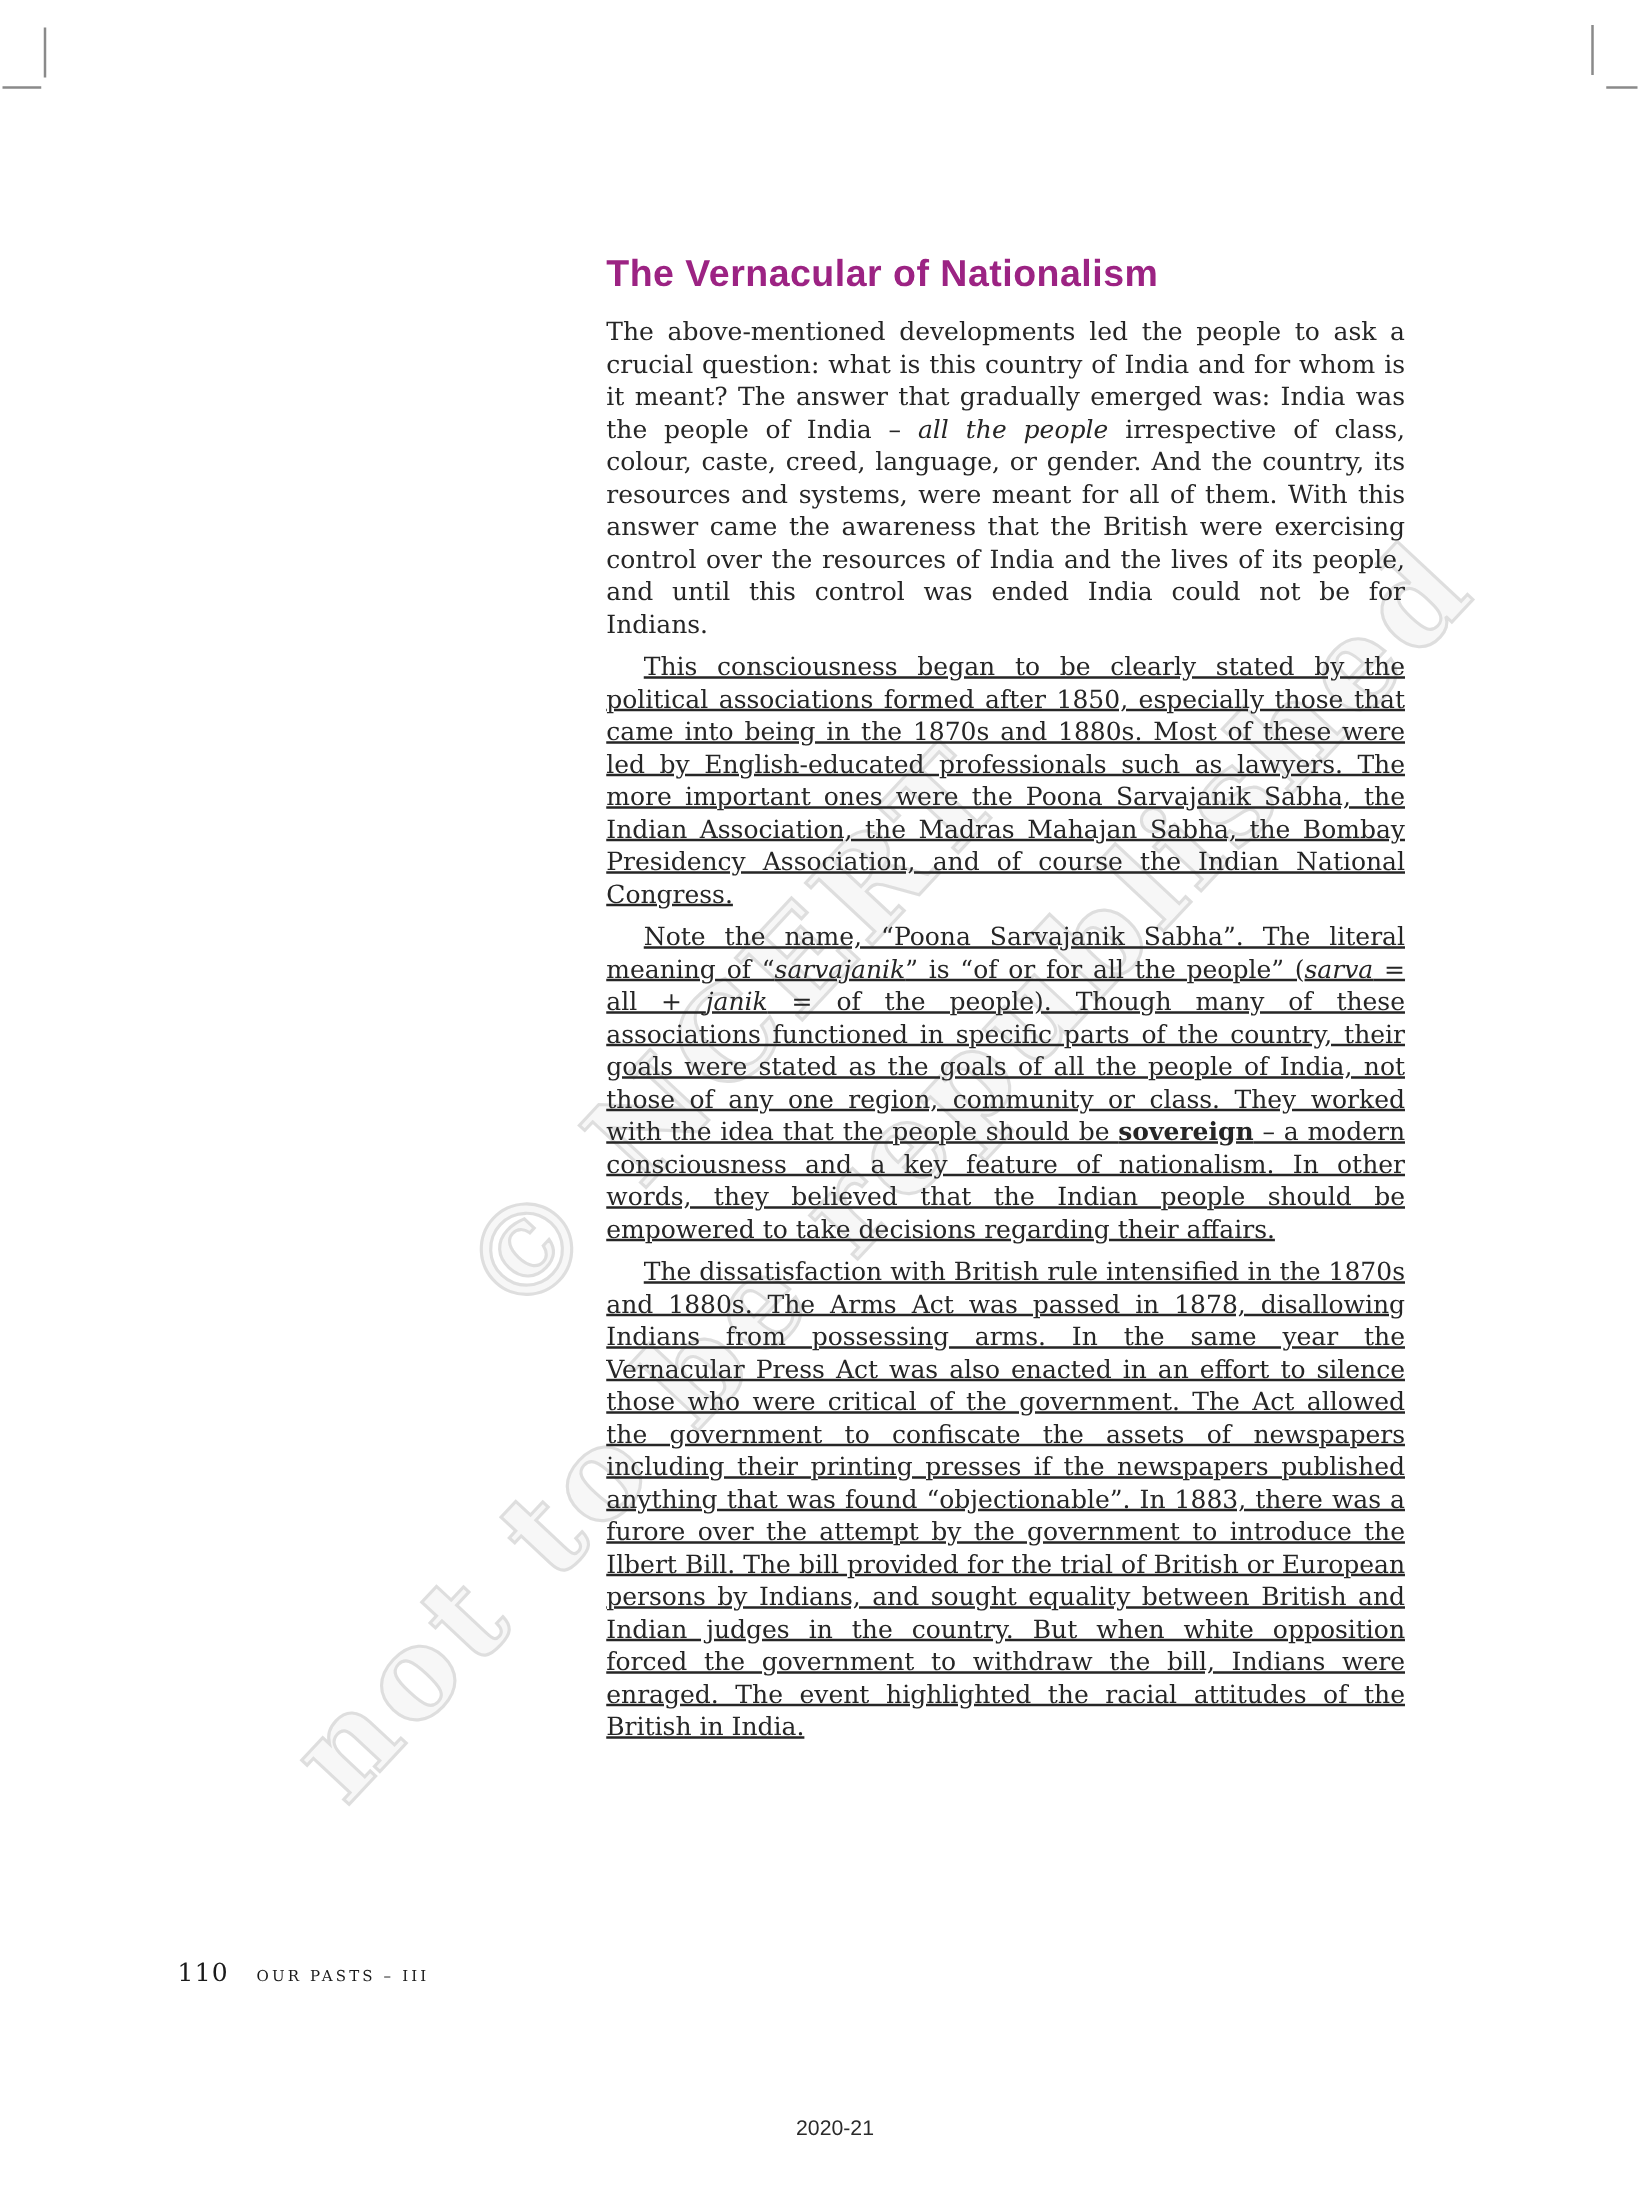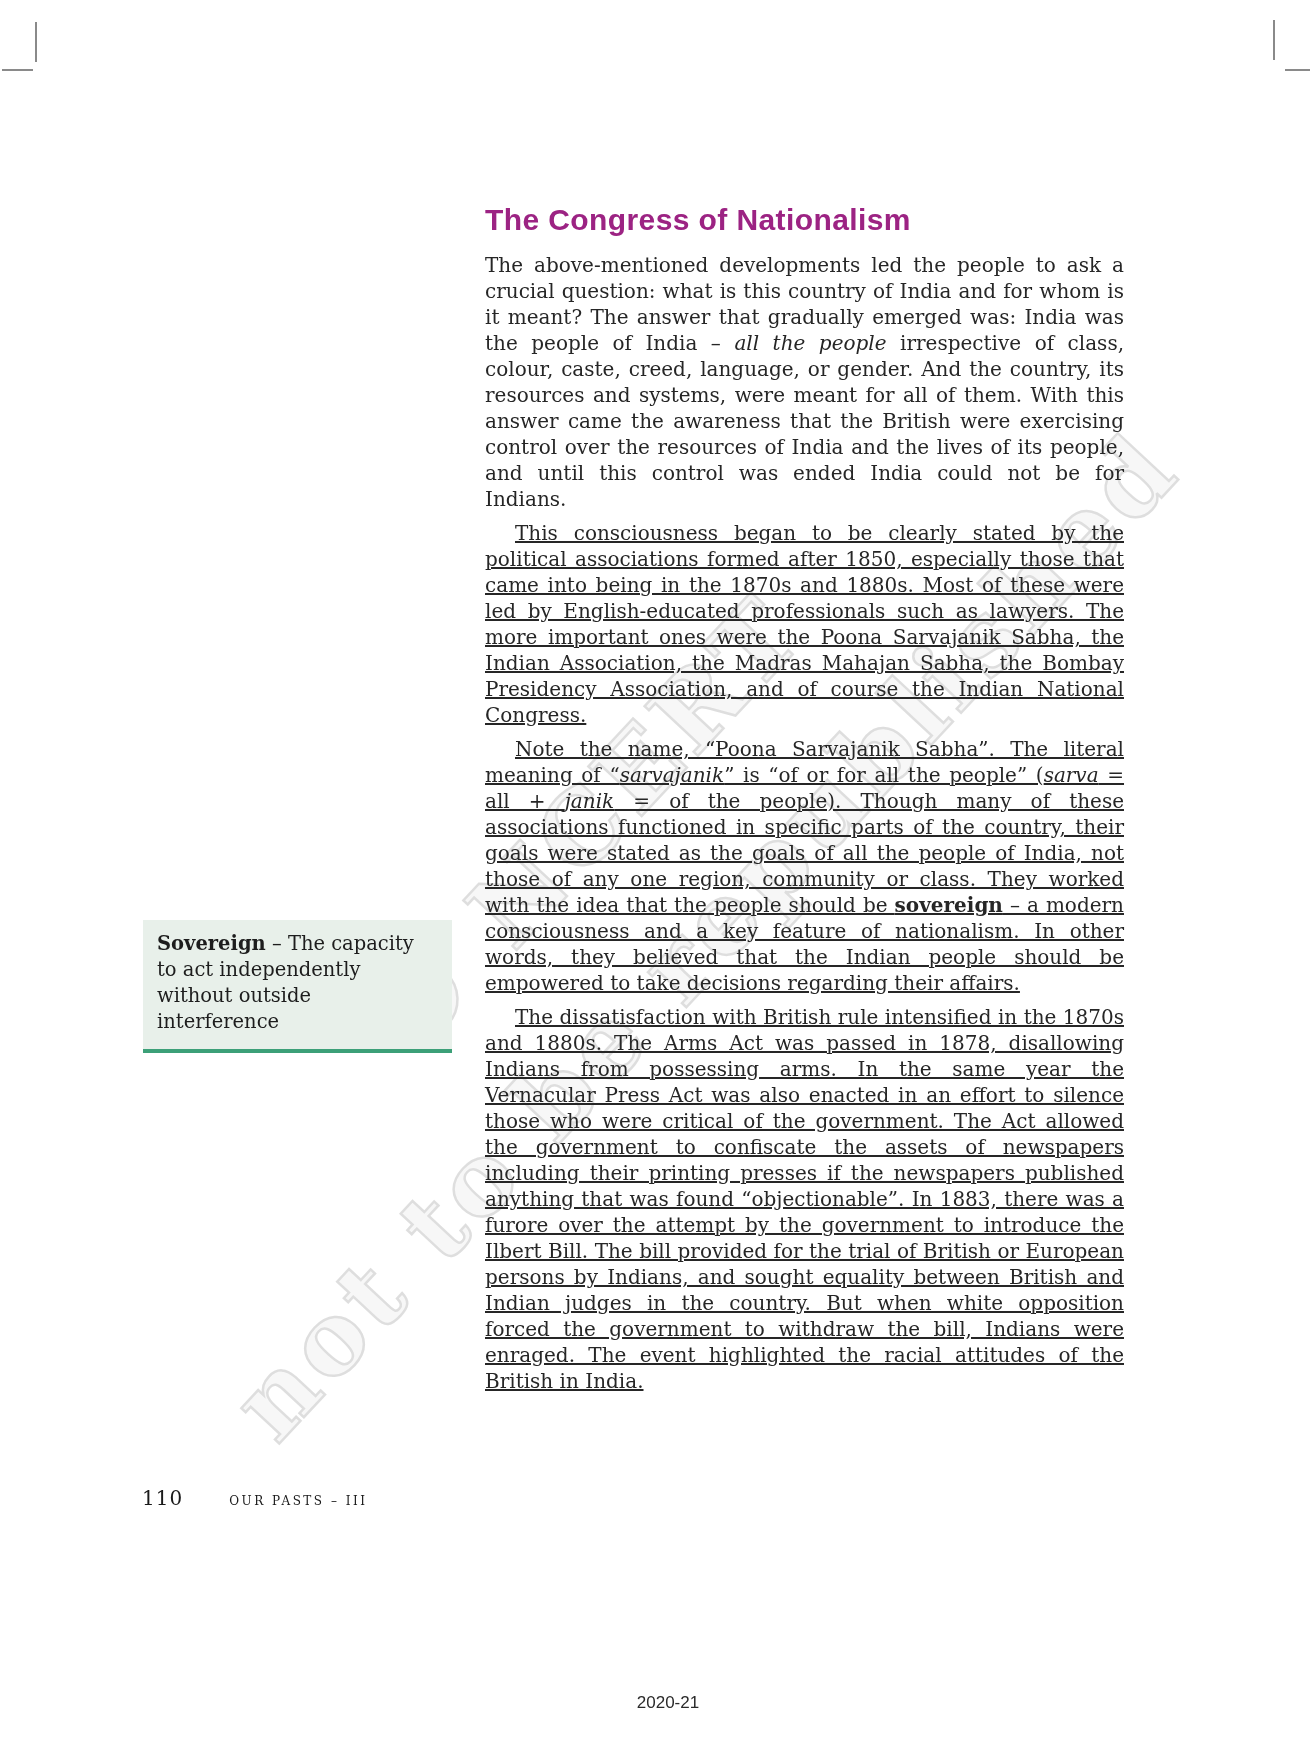--- a/index.html
+++ b/index.html
@@ -85,26 +85,25 @@
     padding:11px 14px 14px 14px;
     font-size:19.5px;
     line-height:26px;
     color:#1d1d1d;
     z-index:2;
   }
   .keyword-box .term{font-weight:bold;}
   
   .page-footer{
     position:absolute;
-    left:142px;top:1486px;
+    left:142px;top:1566px;
     z-index:2;
     color:#1a1a1a;
     display:flex;
     align-items:baseline;
-    gap:24px;
   }
   .page-footer .page-number{
     font-size:20px;
     letter-spacing:1px;
   }
   .page-footer .book-title{
     font-size:12px;
     letter-spacing:2.5px;
     margin-left:22px;
   }
@@ -127,24 +126,23 @@
   <div class="crop crop-tl-v"></div>
   <div class="crop crop-tl-h"></div>
   <div class="crop crop-tr-v"></div>
   <div class="crop crop-tr-h"></div>
 
   <div class="watermark">
     <span>© NCERT</span>
     <span>not to be republished</span>
   </div>
 
-  <aside class="keyword-box"><span class="term">Sovereign</span><span> – The capacity to act independently without outside interference</span></aside>
 
   <main class="main-col">
-    <h1 class="section-title">The Congress of Nationalism</h1>
+    <h1 class="section-title">The Vernacular of Nationalism</h1>
     <div class="article-body" id="article-body">
         <p><span>The above-mentioned developments led the people to ask a crucial question: what is this country of India and for whom is it meant? The answer that gradually emerged was: India was the people of India – </span><span class="italic">all the people</span><span> irrespective of class, colour, caste, creed, language, or gender. And the country, its resources and systems, were meant for all of them. With this answer came the awareness that the British were exercising control over the resources of India and the lives of its people, and until this control was ended India could not be for Indians.</span></p>
         <p class="indent"><span>This consciousness began to be clearly stated by the political associations formed after 1850, especially those that came into being in the 1870s and 1880s. Most of these were led by English-educated professionals such as lawyers. The more important ones were the Poona Sarvajanik Sabha, the Indian Association, the Madras Mahajan Sabha, the Bombay Presidency Association, and of course the Indian National Congress.</span></p>
         <p class="indent"><span>Note the name, “Poona Sarvajanik Sabha”. The literal meaning of “</span><span class="italic">sarvajanik</span><span>” is “of or for all the people” (</span><span class="italic">sarva</span><span> = all + </span><span class="italic">janik</span><span> = of the people). Though many of these associations functioned in specific parts of the country, their goals were stated as the goals of all the people of India, not those of any one region, community or class. They worked with the idea that the people should be </span><span class="bold">sovereign</span><span> – a modern consciousness and a key feature of nationalism. In other words, they believed that the Indian people should be empowered to take decisions regarding their affairs.</span></p>
         <p class="indent"><span>The dissatisfaction with British rule intensified in the 1870s and 1880s. The Arms Act was passed in 1878, disallowing Indians from possessing arms. In the same year the Vernacular Press Act was also enacted in an effort to silence those who were critical of the government. The Act allowed the government to confiscate the assets of newspapers including their printing presses if the newspapers published anything that was found “objectionable”. In 1883, there was a furore over the attempt by the government to introduce the Ilbert Bill. The bill provided for the trial of British or European persons by Indians, and sought equality between British and Indian judges in the country. But when white opposition forced the government to withdraw the bill, Indians were enraged. The event highlighted the racial attitudes of the British in India.</span></p>
       </div>
   </main>
 
   <footer class="page-footer">
     <span class="page-number">110</span>

